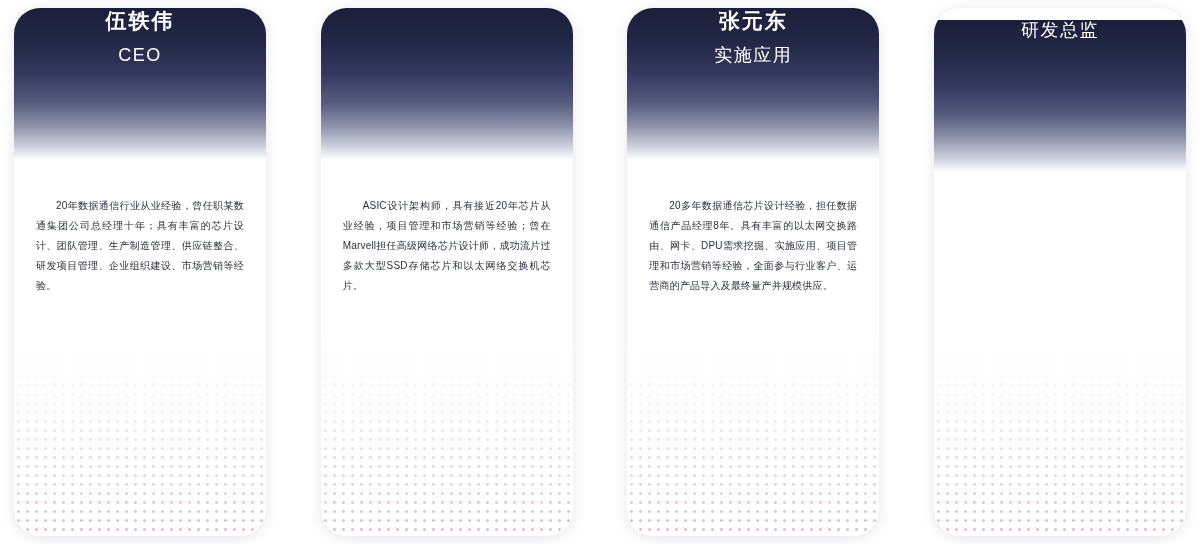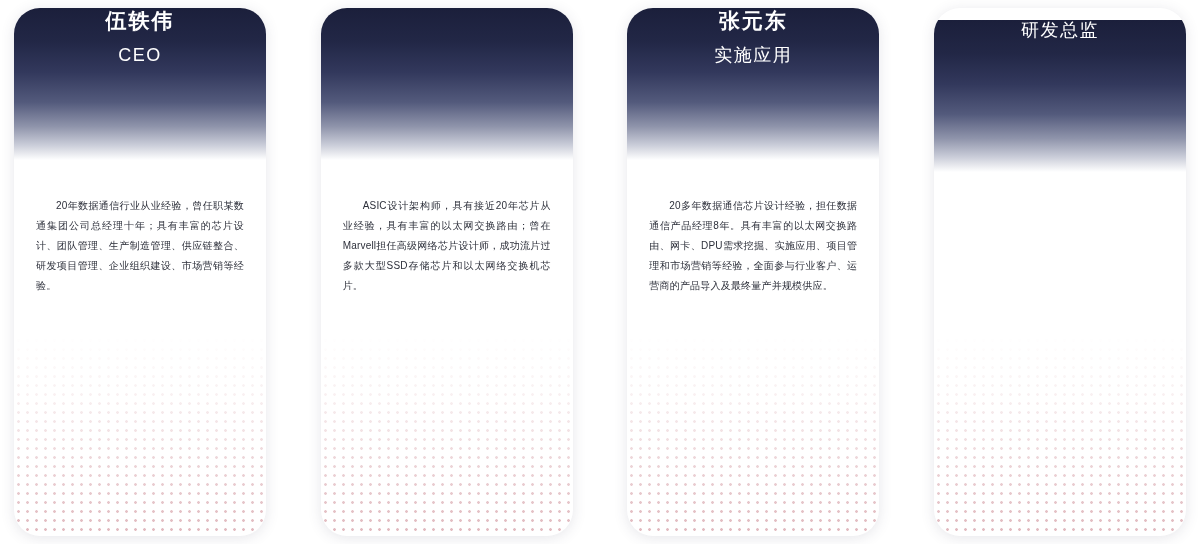--- a/index.html
+++ b/index.html
@@ -117,21 +117,21 @@
     <div class="card-body">
       <p class="card-bio">20年数据通信行业从业经验，曾任职某数通集团公司总经理十年；具有丰富的芯片设计、团队管理、生产制造管理、供应链整合、研发项目管理、企业组织建设、市场营销等经验。</p>
     </div>
   </div>
 
   <div class="card">
     <div class="card-header">
     </div>
     <div class="dot-pattern"></div>
     <div class="card-body">
-      <p class="card-bio">ASIC设计架构师，具有接近20年芯片从业经验，具有丰富的以太网交换路由；曾在Marvell担任高级网络芯片设计师，成功流片过多款大型SSD存储芯片和以太网络交换机芯片。</p>
+      <p class="card-bio">ASIC设计架构师，具有接近20年芯片从业经验，项目管理和市场营销等经验；曾在Marvell担任高级网络芯片设计师，成功流片过多款大型SSD存储芯片和以太网络交换机芯片。</p>
     </div>
   </div>
 
   <div class="card">
     <div class="card-header">
       <div class="card-name">张元东</div>
       <div class="card-role">实施应用</div>
     </div>
     <div class="dot-pattern"></div>
     <div class="card-body">

